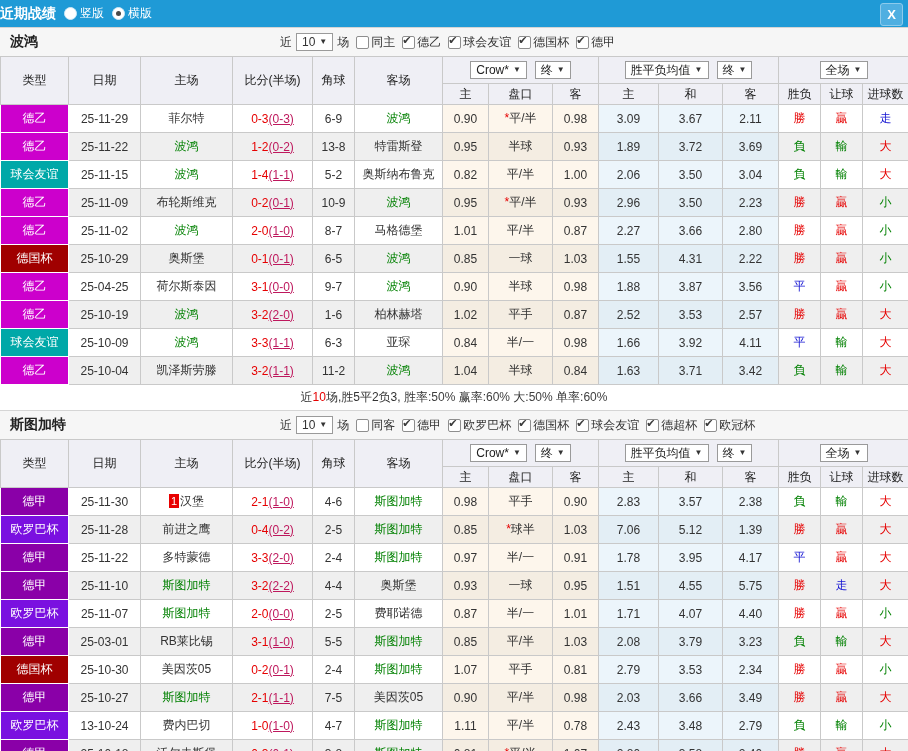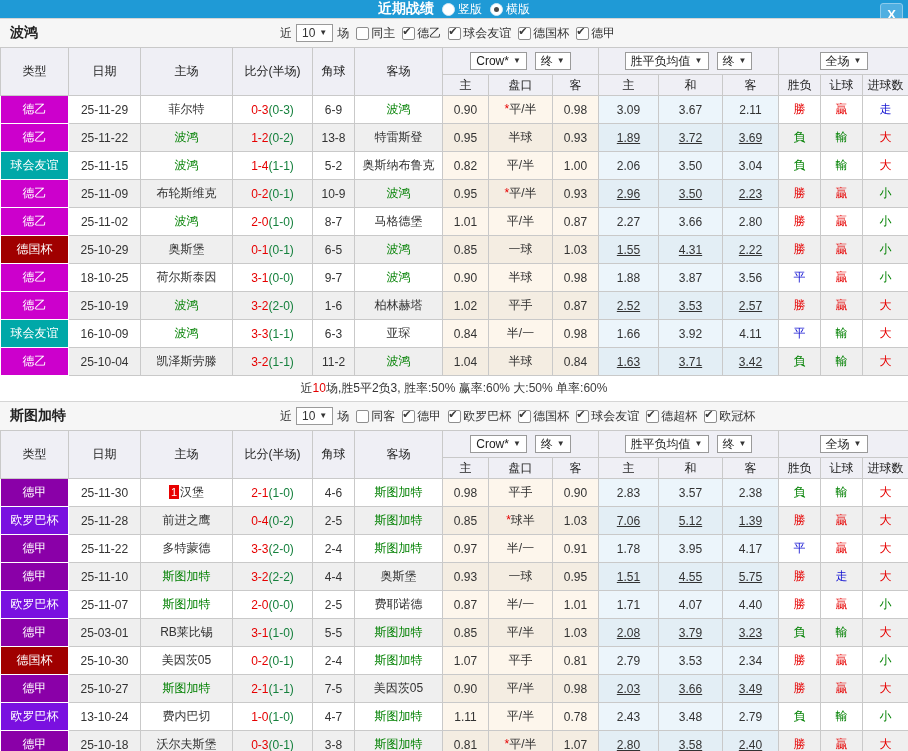--- a/index.html
+++ b/index.html
@@ -1,20 +1,20 @@
 <!DOCTYPE html>
 <html><head>
 <meta charset="utf-8">
 <style>
   html,body{margin:0;padding:0;background:#fff;}
   body{width:908px;font-family:"Liberation Sans","DejaVu Sans",sans-serif;color:#333;}
   #app{width:908px;border-bottom:1px solid #CCC;}
 
   
-  .titlebar{height:18px;background:#1F9AD6;position:relative;display:flex;align-items:center;justify-content:center;color:#fff;}
+  .titlebar{height:27px;background:#1F9AD6;position:relative;display:flex;align-items:center;color:#fff;}
   .title{font-weight:bold;font-size:14px;}
   .radio-opt{display:inline-flex;align-items:center;font-size:12px;margin-left:8px;cursor:pointer;}
   .rd{display:inline-block;width:11px;height:11px;border-radius:50%;background:#fff;border:1px solid #CFE9F7;margin-right:3px;position:relative;}
   .rd.on::after{content:"";position:absolute;top:3px;left:3px;width:5px;height:5px;border-radius:50%;background:#4A4A4A;}
   .close-btn{position:absolute;right:5px;top:3px;width:21px;height:21px;line-height:21px;text-align:center;background:#4FAFE1;border:1px solid #8CCBEC;border-radius:3px;color:#fff;font-weight:bold;font-size:13px;cursor:pointer;}
 
   
   .section-header{height:28px;background:#F6F6F6;border-top:1px solid #D5D5D5;position:relative;display:flex;align-items:center;font-size:12px;}
   .team{font-weight:bold;font-size:14px;color:#222;padding-left:10px;}
   .filters{position:absolute;left:280px;top:0;height:100%;display:flex;align-items:center;white-space:nowrap;}
@@ -28,25 +28,25 @@
   table{border-collapse:collapse;table-layout:fixed;width:908px;font-size:12px;}
   th,td{border:1px solid #C9C9C9;text-align:center;padding:0;overflow:hidden;white-space:nowrap;}
   thead th{background:#EFEFF5;font-weight:normal;color:#222;}
   thead tr.h1 th{height:26px;}
   thead tr.h2 th{height:20px;}
   tbody td{height:27px;}
   tr.even td{background:#EFEFEF;}
   td.cream{background:#FDF6EC;}
   tr.even td.cream{background:#F4EDE2;}
   td.cblue{background:#ECF5FB;}
-  tr.even td.cblue{background:#E3EEF5;text-decoration:underline;}
+  tr.even td.cblue{background:#E3EEF5;}
   td.type{color:#fff;border:1px solid #fff;}
   .tgreen{color:#008000;}
   .ft{color:#E60000;}
-  .ht{color:#15803d;}
+  .ht{color:#be185d;text-decoration:underline;}
   .star{color:#E60000;}
   .cr{color:#E60000;}
   .cg{color:#008000;}
   .cb2{color:#1414D2;}
   .rank{display:inline-block;background:#E80000;color:#fff;padding:0 2px;margin-right:1px;font-size:11px;line-height:14px;}
 
   
   .summary{height:25px;line-height:25px;text-align:center;font-size:12px;background:#fff;}
   .sk{color:#333;}
   .sr{color:#E60000;}
@@ -255,21 +255,21 @@
             <td class="cream">1.03</td>
             <td class="cblue">1.55</td>
             <td class="cblue">4.31</td>
             <td class="cblue">2.22</td>
             <td class="cr">勝</td>
             <td class="cr">贏</td>
             <td class="cg">小</td>
           </tr>
           <tr>
             <td class="type" style="background: rgb(204, 0, 204);">德乙</td>
-            <td>18-10-25</td>
+            <td>25-04-25</td>
             <td><span>荷尔斯泰因</span></td>
             <td><span class="ft">3-1</span><span class="ht">(0-0)</span></td>
             <td>9-7</td>
             <td><span class="tgreen">波鸿</span></td>
             <td class="cream">0.90</td>
             <td class="cream"><span>半球</span></td>
             <td class="cream">0.98</td>
             <td class="cblue">1.88</td>
             <td class="cblue">3.87</td>
             <td class="cblue">3.56</td>
@@ -289,21 +289,21 @@
             <td class="cream">0.87</td>
             <td class="cblue">2.52</td>
             <td class="cblue">3.53</td>
             <td class="cblue">2.57</td>
             <td class="cr">勝</td>
             <td class="cr">贏</td>
             <td class="cr">大</td>
           </tr>
           <tr>
             <td class="type" style="background: rgb(0, 168, 168);">球会友谊</td>
-            <td>16-10-09</td>
+            <td>25-10-09</td>
             <td><span class="tgreen">波鸿</span></td>
             <td><span class="ft">3-3</span><span class="ht">(1-1)</span></td>
             <td>6-3</td>
             <td><span>亚琛</span></td>
             <td class="cream">0.84</td>
             <td class="cream"><span>半/一</span></td>
             <td class="cream">0.98</td>
             <td class="cblue">1.66</td>
             <td class="cblue">3.92</td>
             <td class="cblue">4.11</td>

